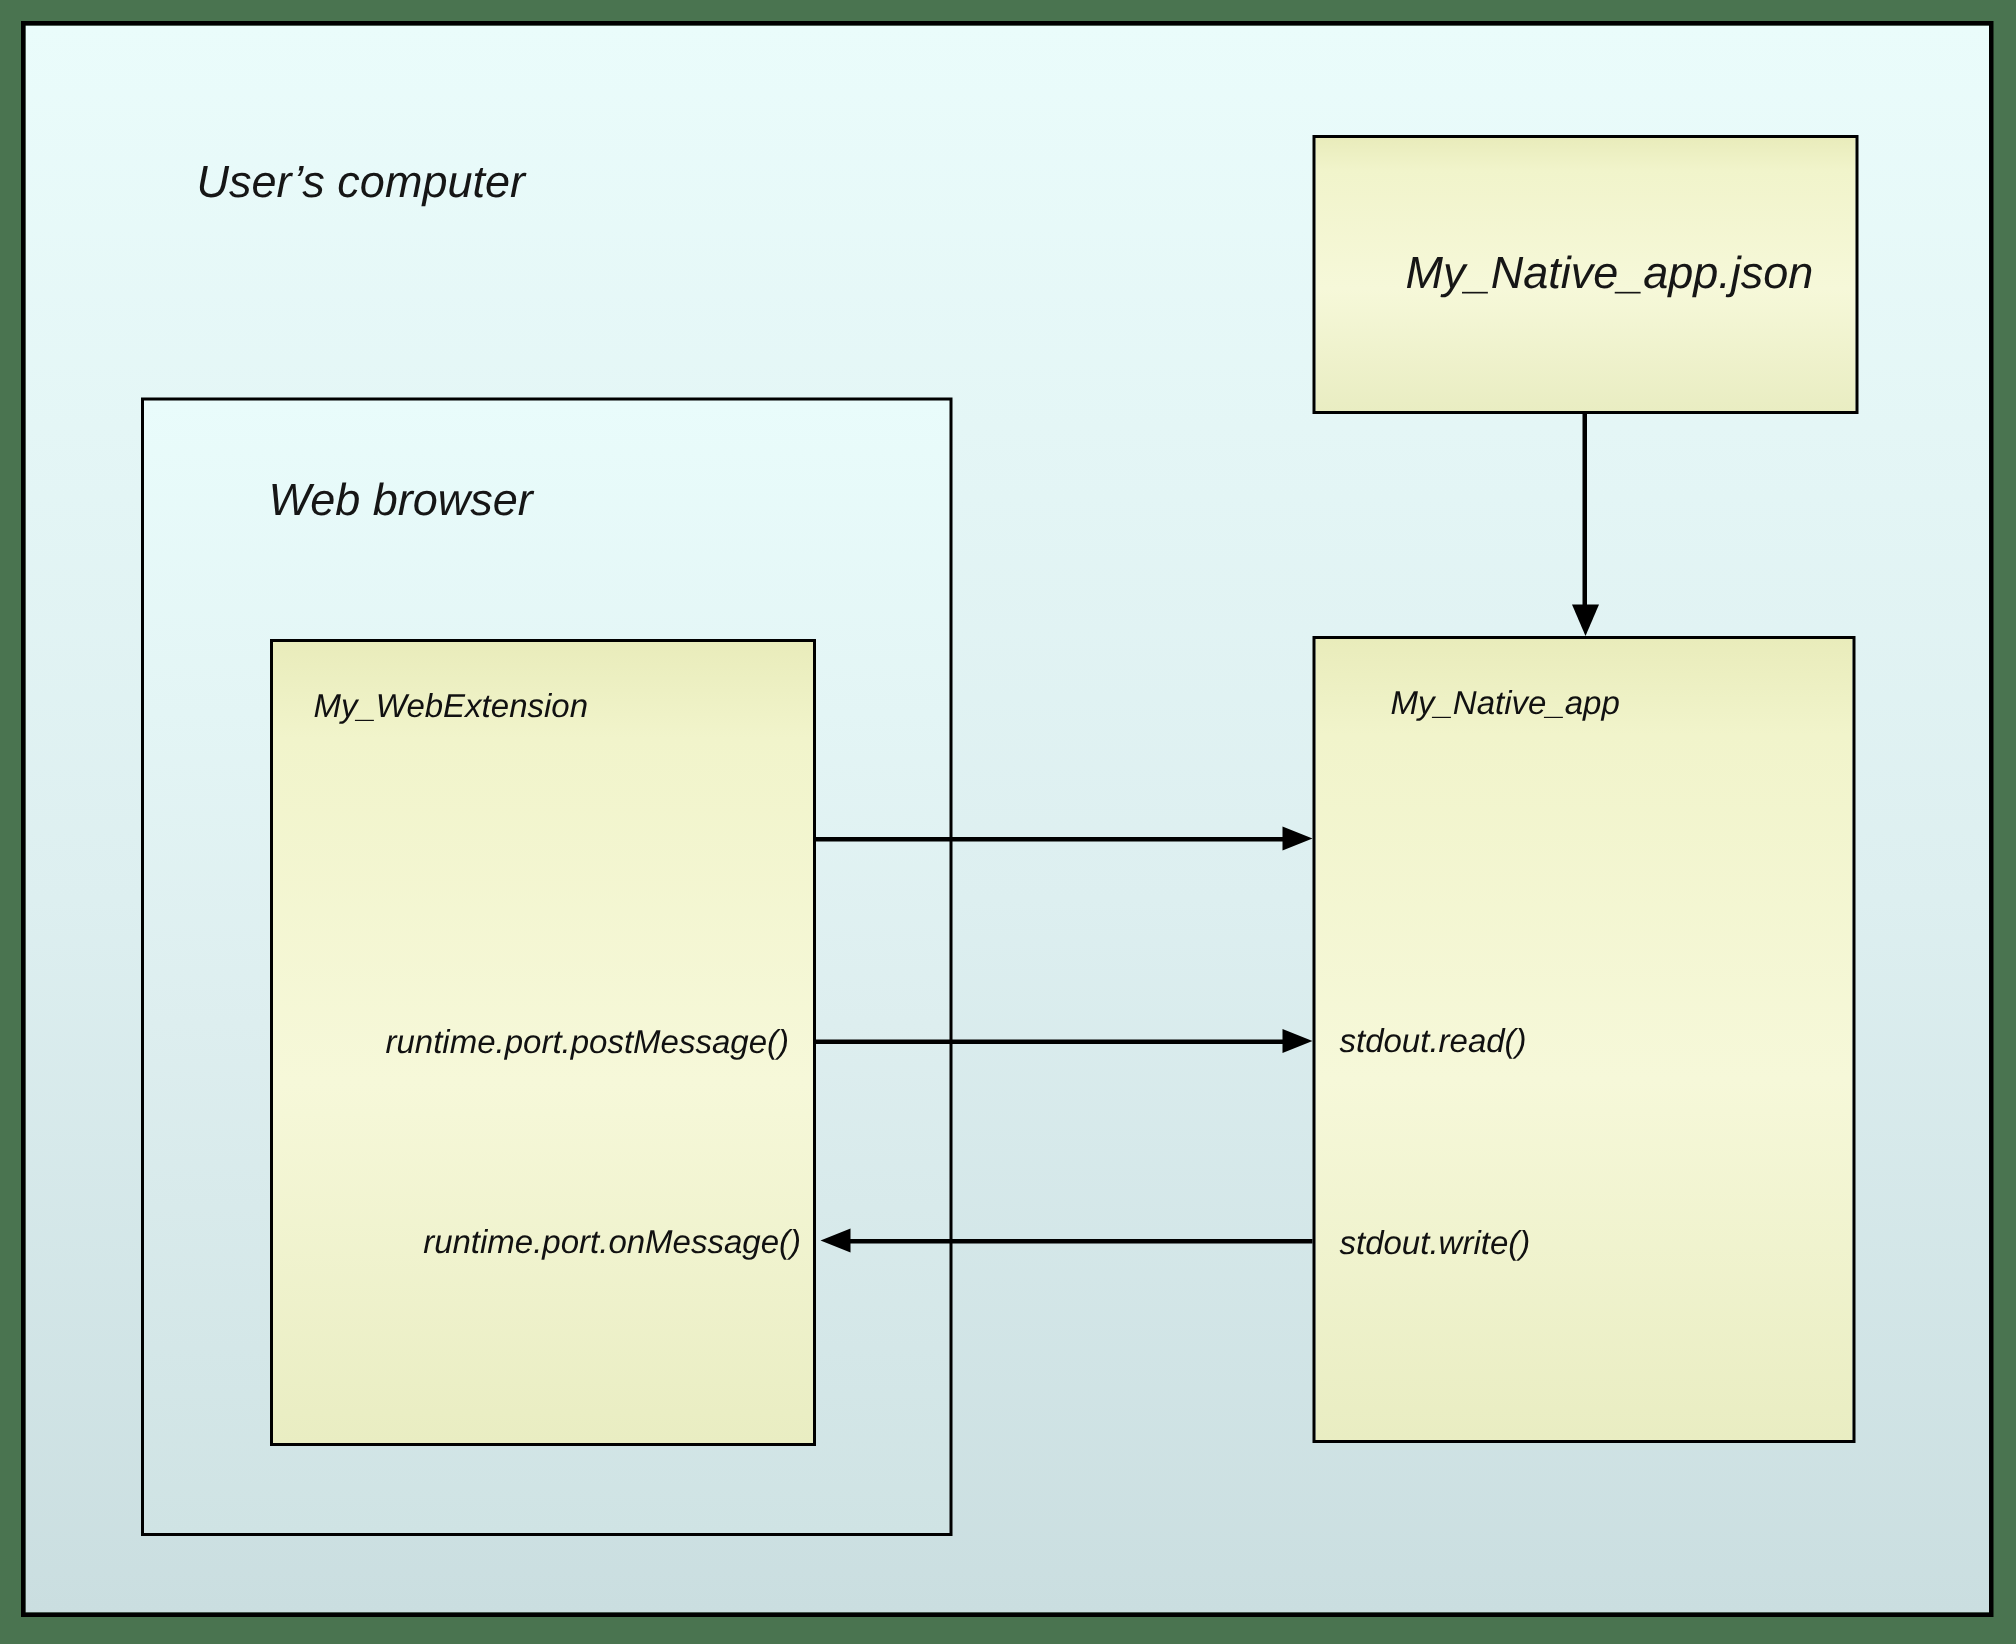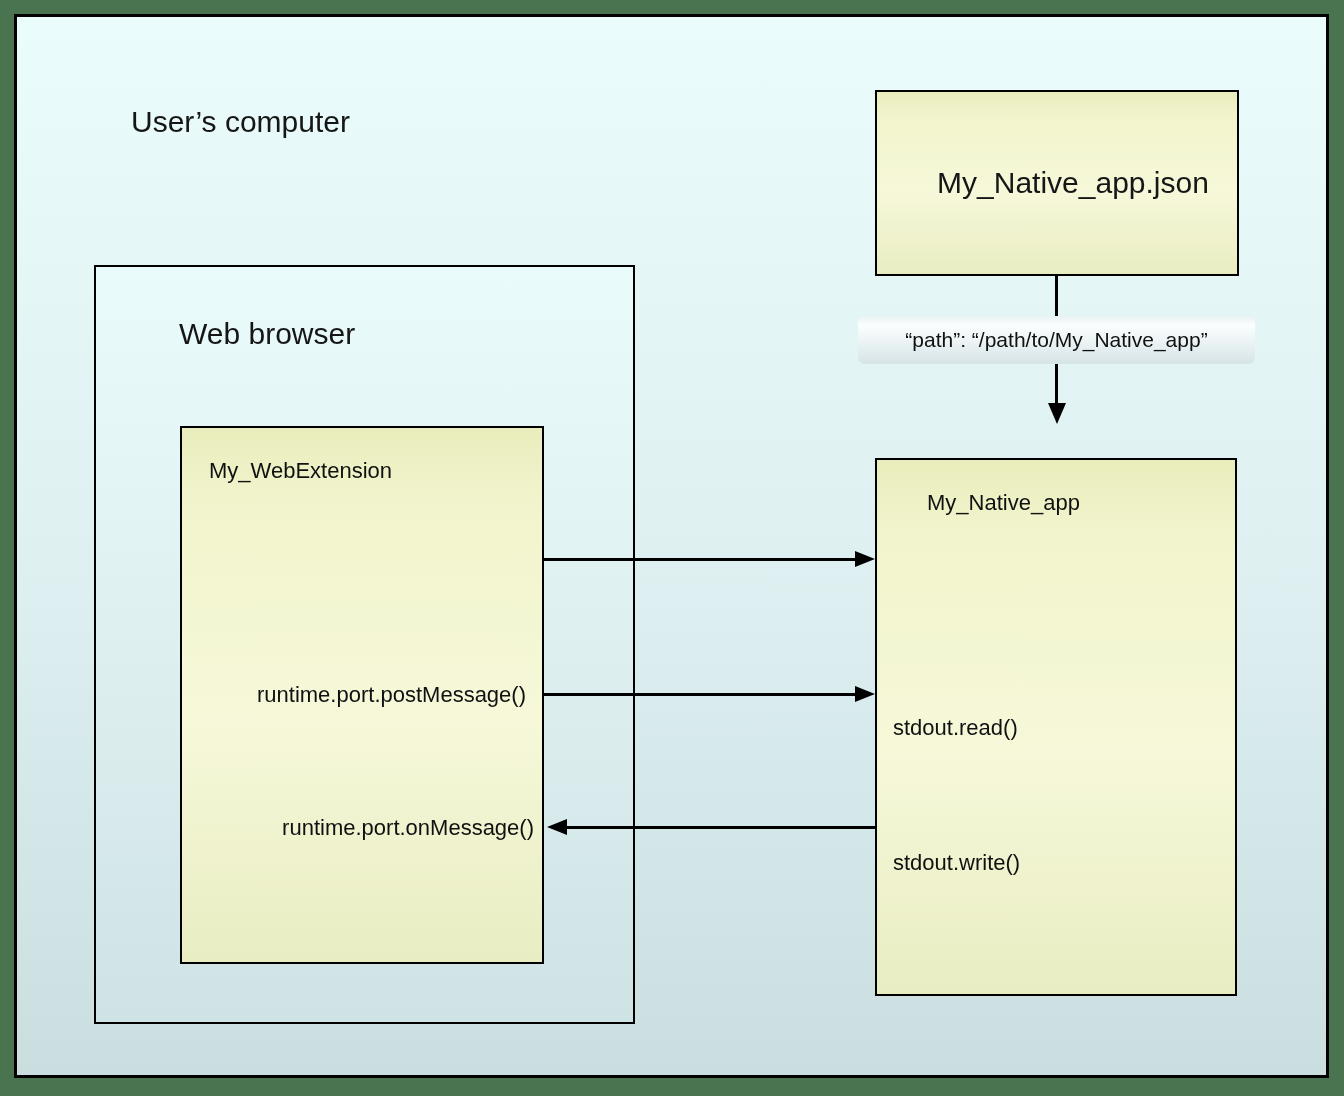--- a/index.html
+++ b/index.html
@@ -5,21 +5,21 @@
   :root {
     --frame: #4a7450;
     --border: #000000;
     --canvas_top: #eafcfb;
     --canvas_bottom: #cadee0;
     --yellow_top: #e9ecbb;
     --yellow_mid: #f6f8d9;
     --yellow_bottom: #e9edc2;
     --highlight: #fbfbd2;
   }
-  * { margin: 0; padding: 0; box-sizing: border-box; }
+  * { margin: 0; padding: 0; box-sizing: border-box; font-style: italic; }
   html, body { width: 1344px; height: 1096px; }
   body {
     position: relative;
     background: var(--frame);
     font-family: "Liberation Sans", sans-serif;
     color: #111;
     overflow: hidden;
   }
   .abs { position: absolute; }
 
@@ -95,32 +95,31 @@
       <div class="method-row" style="right:16px; top:252px;">runtime.port.postMessage()</div>
 
       <div class="method-row" style="right:8px; top:385px;">runtime.port.onMessage()</div>
     </div>
   </div>
 
   <div class="abs yellow-box json-box" style="left:858px; top:73px;">
     <span class="big-label">My_Native_app.json</span>
   </div>
 
-  <div class="abs yellow-box" style="left:858px; top:407px; width:362px; height:538px;margin-top:34px;">
+  <div class="abs yellow-box" style="left:858px; top:407px; width:362px; height:538px;">
     <div class="box-title" style="left:50px; top:26px;">My_Native_app</div>
 
     <div class="method-row" style="left:16px; top:253px;">stdout.read()</div>
 
     <div class="method-row" style="left:16px; top:388px;">stdout.write()</div>
   </div>
 
   <div class="abs line-v" style="left:1038px; top:259px; height:132px;"></div>
   <div class="abs head head-down" style="left:1031px; top:386px;"></div>
 
-  <div class="abs path-label" style="left:841px; top:299px;">“path”: “/path/to/My_Native_app”</div>
 
   <div class="abs line-h" style="left:526px; top:541px; width:316px;"></div>
   <div class="abs head head-right" style="left:838px; top:534px;"></div>
 
   <div class="abs line-h" style="left:526px; top:676px; width:316px;"></div>
   <div class="abs head head-right" style="left:838px; top:669px;"></div>
 
   <div class="abs line-h" style="left:548px; top:809px; width:310px;"></div>
   <div class="abs head head-left" style="left:530px; top:802px;"></div>
 </div>

